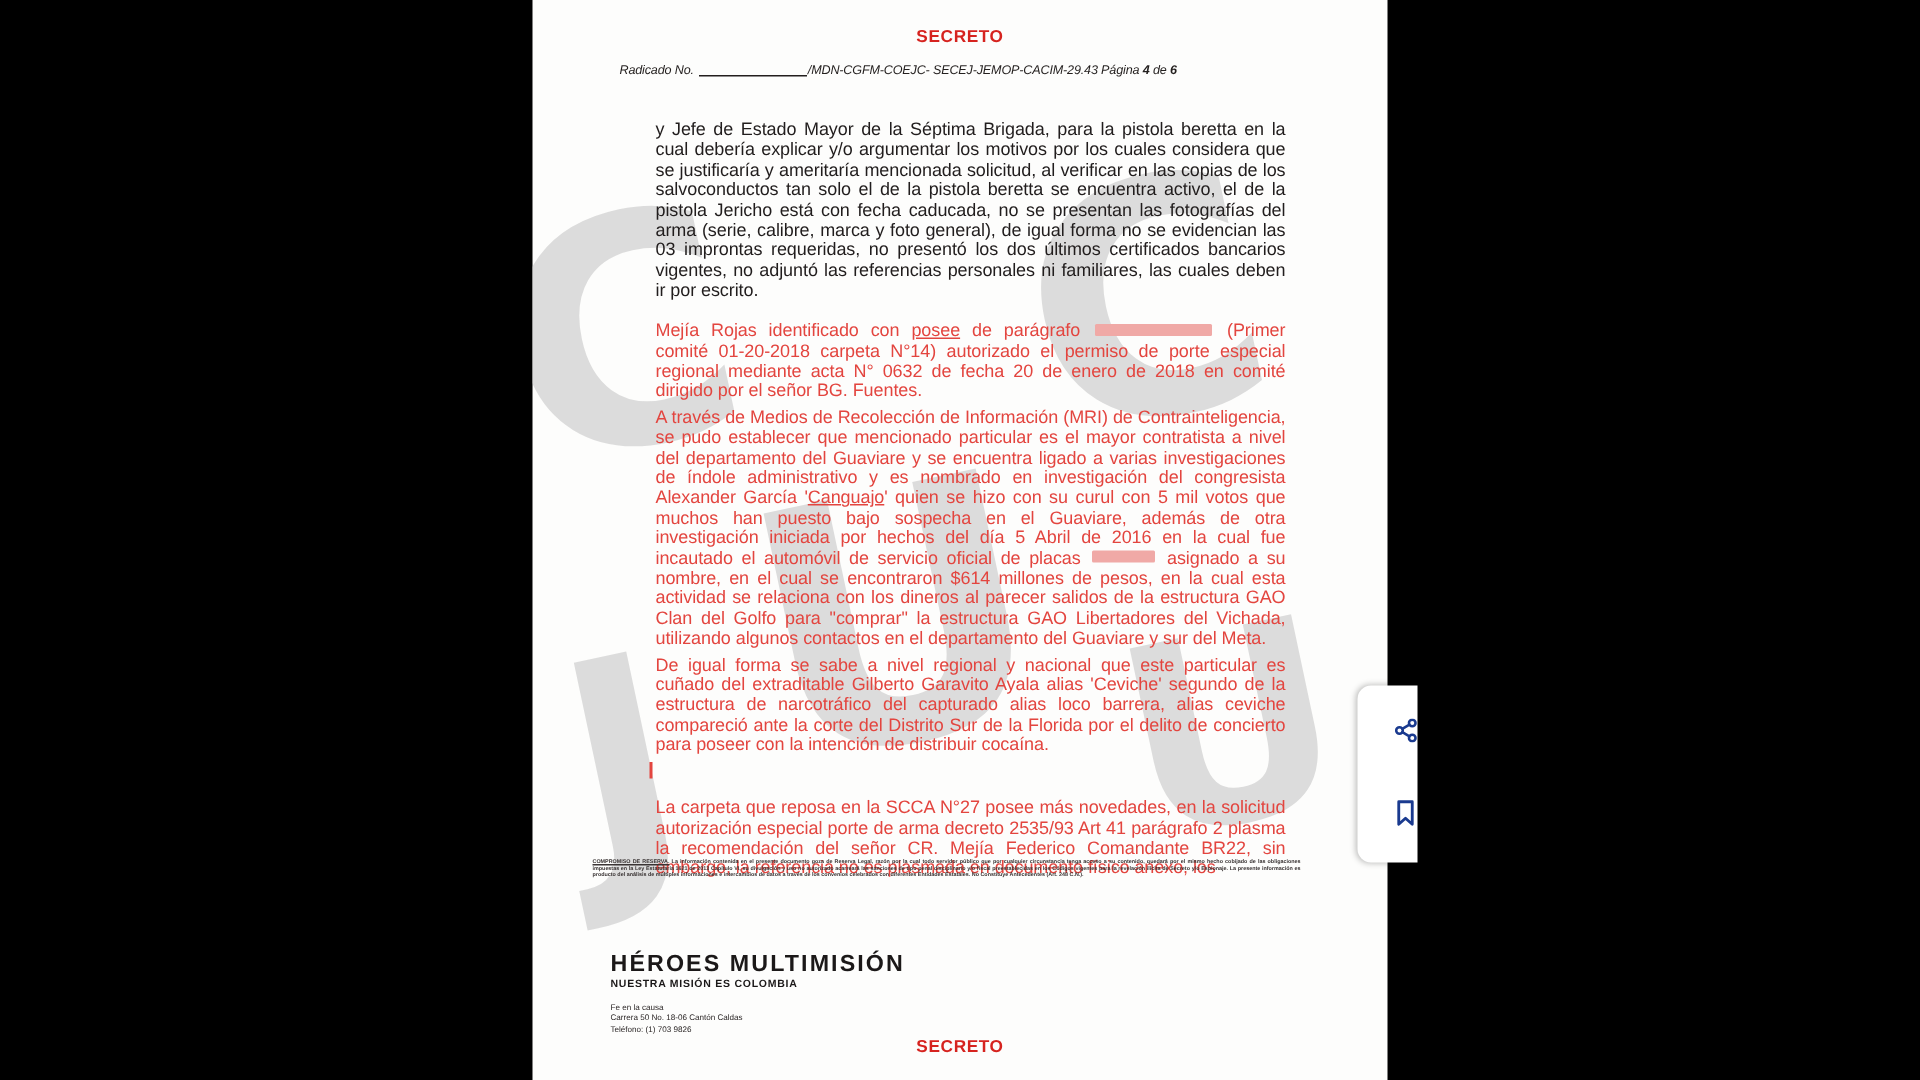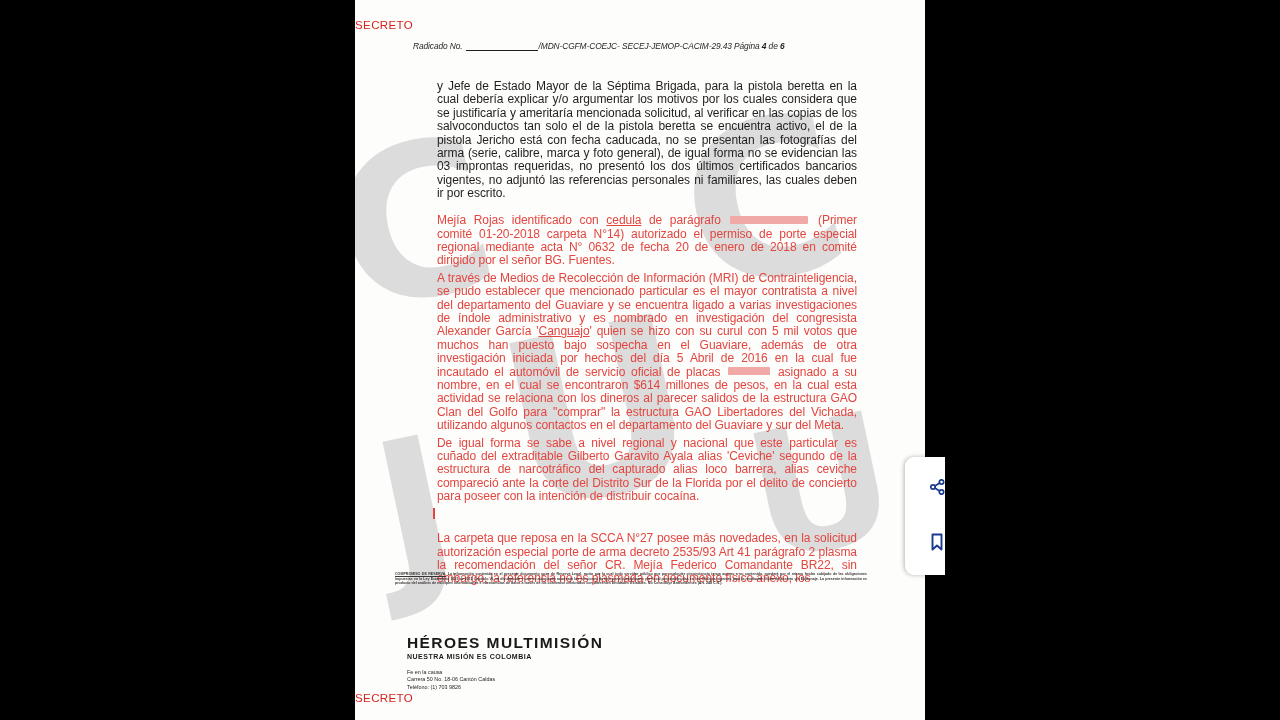--- a/index.html
+++ b/index.html
@@ -57,23 +57,23 @@
 
   
   .content {
     position: relative;
     z-index: 2;
   }
 
   .secreto {
     position: absolute;
     width: 100%;
-    text-align: left;
+    text-align: center;
     color: #d6231f;
-    font-weight: normal;
+    font-weight: bold;
     font-size: 11.5px;
     letter-spacing: .4px;
     font-family: "Liberation Sans", sans-serif;
   }
   .secreto-top    { top: 19px; }
   .secreto-bottom { top: 692px; }
 
   .radicado {
     position: absolute;
     top: 41px;
@@ -236,21 +236,21 @@
         <span class="pg-num">4</span>
         <span>de</span>
         <span class="pg-num">6</span>
       </div>
 
       <div class="body-wrap">
 
         <p class="para black">y Jefe de Estado Mayor de la Séptima Brigada, para la pistola beretta en la cual debería  explicar y/o argumentar los motivos por los cuales considera que se justificaría y ameritaría mencionada solicitud, al verificar en las copias de los salvoconductos tan solo el de la pistola beretta se encuentra activo, el de la pistola Jericho está con fecha caducada, no se presentan las fotografías del arma (serie, calibre, marca y foto general), de igual forma no se evidencian las 03 improntas requeridas, no presentó los dos últimos certificados bancarios vigentes, no adjuntó las referencias personales ni familiares, las cuales deben ir por escrito.</p>
 
         <p class="para red gap-before">
-          <span>Mejía Rojas identificado con </span><span class="u">cedula</span><span> de parágrafo </span><span class="redaction cedula"></span><span> (Primer comité 01-20-2018 carpeta N°14) autorizado el permiso de porte especial regional mediante acta N° 0632 de fecha 20 de enero de 2018 en comité dirigido por el señor BG. Fuentes.</span>
+          <span>Mejía Rojas identificado con </span><span class="u">posee</span><span> de parágrafo </span><span class="redaction cedula"></span><span> (Primer comité 01-20-2018 carpeta N°14) autorizado el permiso de porte especial regional mediante acta N° 0632 de fecha 20 de enero de 2018 en comité dirigido por el señor BG. Fuentes.</span>
         </p>
 
         <p class="para red">
           <span>A través de Medios de Recolección de Información (MRI) de Contrainteligencia, se pudo establecer que mencionado particular es el mayor contratista a nivel del departamento del Guaviare y se encuentra ligado a varias investigaciones de índole administrativo y es nombrado en investigación del congresista Alexander García '</span><span class="u">Canguajo</span><span>' quien se hizo con su curul con 5 mil votos que muchos han puesto bajo sospecha en el Guaviare, además de otra investigación iniciada por hechos del día 5 Abril de 2016 en la cual fue incautado el automóvil de servicio oficial de placas </span><span class="redaction placa"></span><span> asignado a su nombre, en el cual se encontraron $614 millones de pesos, en la cual esta actividad se relaciona con los dineros al parecer salidos de la estructura GAO Clan del Golfo para "comprar" la estructura GAO Libertadores del Vichada, utilizando algunos contactos en el departamento del Guaviare y sur del Meta.</span>
         </p>
 
         <p class="para red">De igual forma se sabe a nivel regional y nacional que este particular es cuñado del extraditable Gilberto Garavito Ayala alias 'Ceviche' segundo de la estructura de narcotráfico del capturado alias loco barrera, alias ceviche compareció ante la corte del Distrito Sur de la Florida por el delito de concierto para poseer con la intención de distribuir cocaína.</p>
 
         <span class="caret"></span>
 

